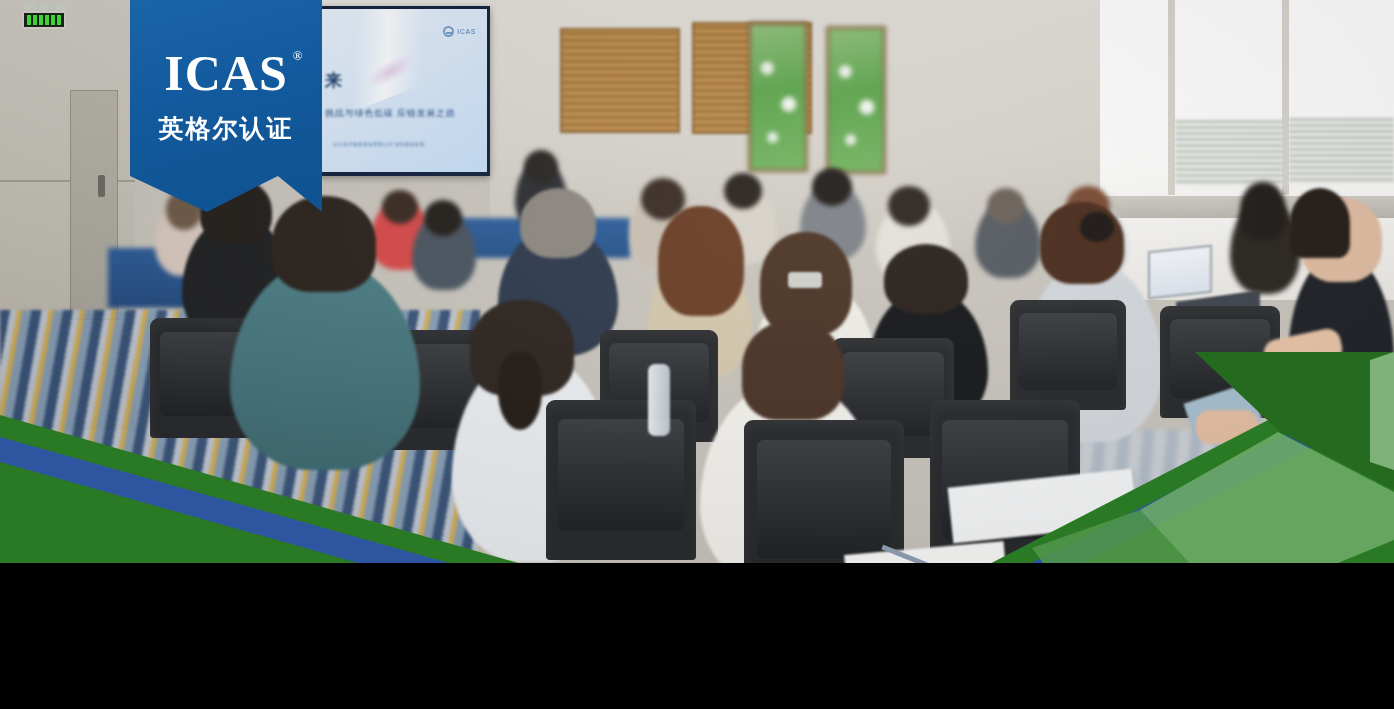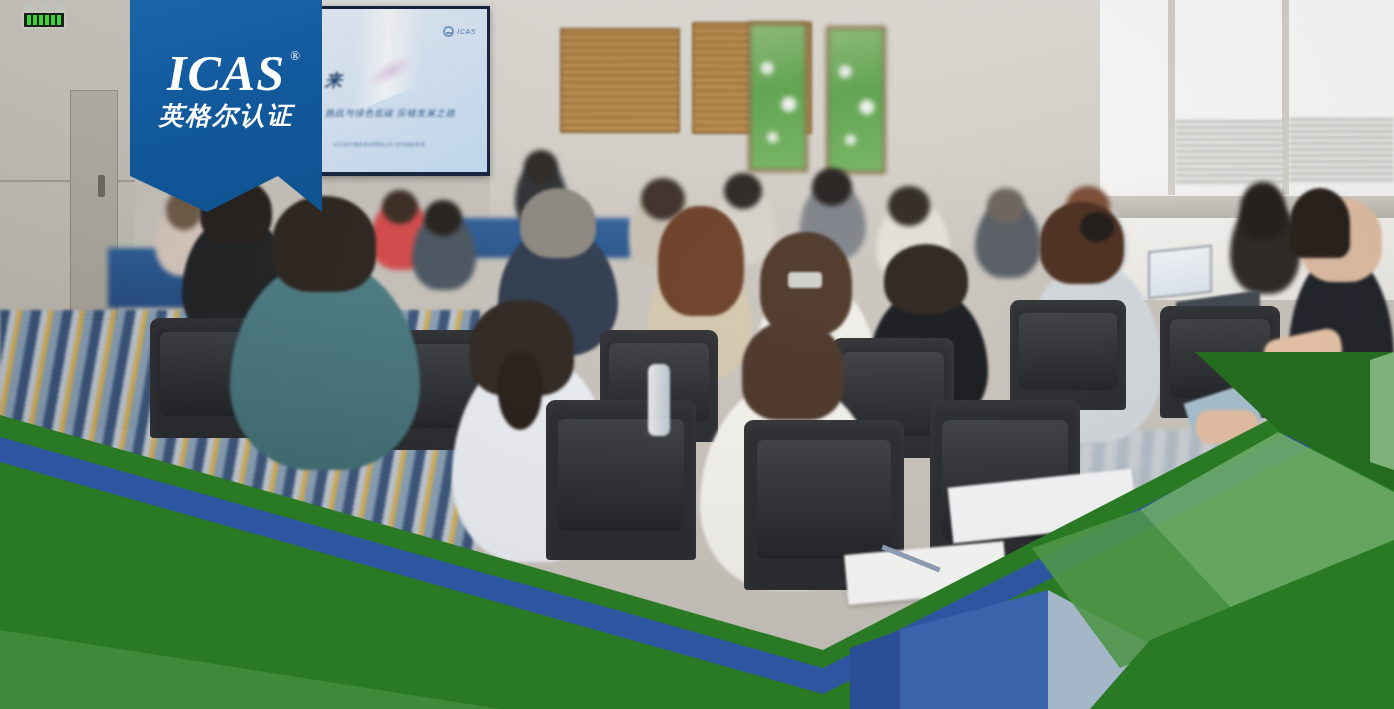--- a/index.html
+++ b/index.html
@@ -1,23 +1,22 @@
 <!DOCTYPE html>
 <html><head>
 <meta charset="utf-8">
 <style>
   * { margin:0; padding:0; box-sizing:border-box; }
   html,body { width:1394px; height:709px; overflow:hidden; background:#000; }
   body { font-family:"Liberation Sans", sans-serif; }
 
   #stage {
     position:relative;
-    width:1394px; height:709px;
+    width:1394px; height:563px;
     overflow:hidden;
-    font-style:italic;
   }
 
   
   .photo { position:absolute; inset:0; overflow:hidden; background:#c9c5bd; }
 
   
   .room-ceiling{
     position:absolute; left:0; top:0; width:100%; height:34px;
     background:linear-gradient(180deg,#e9e7e3 0%,#dcd9d3 100%);
   }
@@ -191,21 +190,21 @@
     position:absolute; left:0; top:48px; width:100%; text-align:center; color:#fff;
   }
   .logo-main{
     font-family:"Liberation Serif", serif; font-weight:bold; font-size:50px;
     letter-spacing:1px; line-height:1; display:inline-block; position:relative;
   }
   .logo-reg{
     position:absolute; right:-16px; top:1px; font-size:13px; font-weight:normal;
   }
   .logo-cn{
-    margin-top:1px; font-size:25px; letter-spacing:2px; font-weight:bold;
+    margin-top:14px; font-size:25px; letter-spacing:2px; font-weight:bold;
     font-family:"DejaVu Sans", sans-serif;
   }
 
   
   .gfx{ position:absolute; inset:0; pointer-events:none; }
   .gfx svg{ position:absolute; left:0; top:0; }
 </style>
 </head>
 <body>
 

